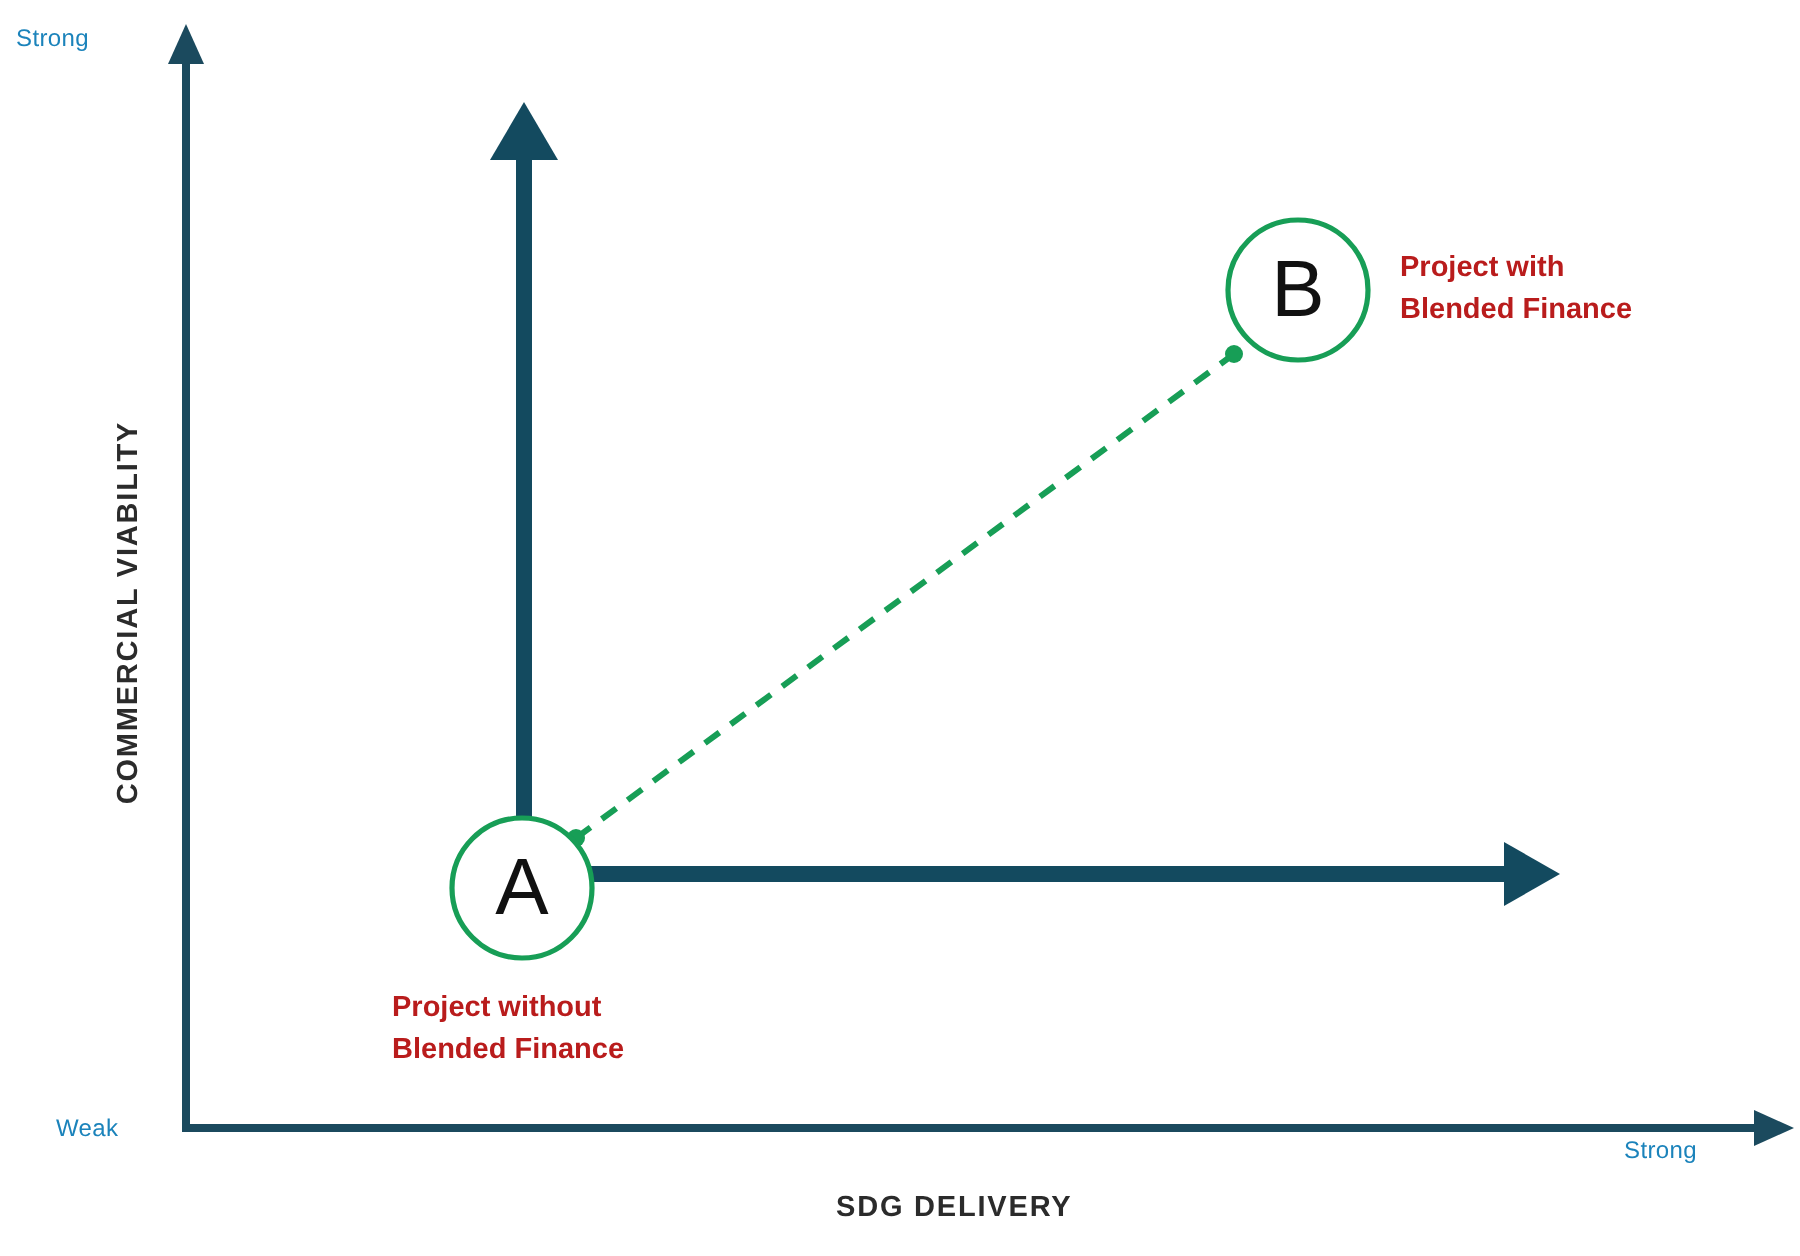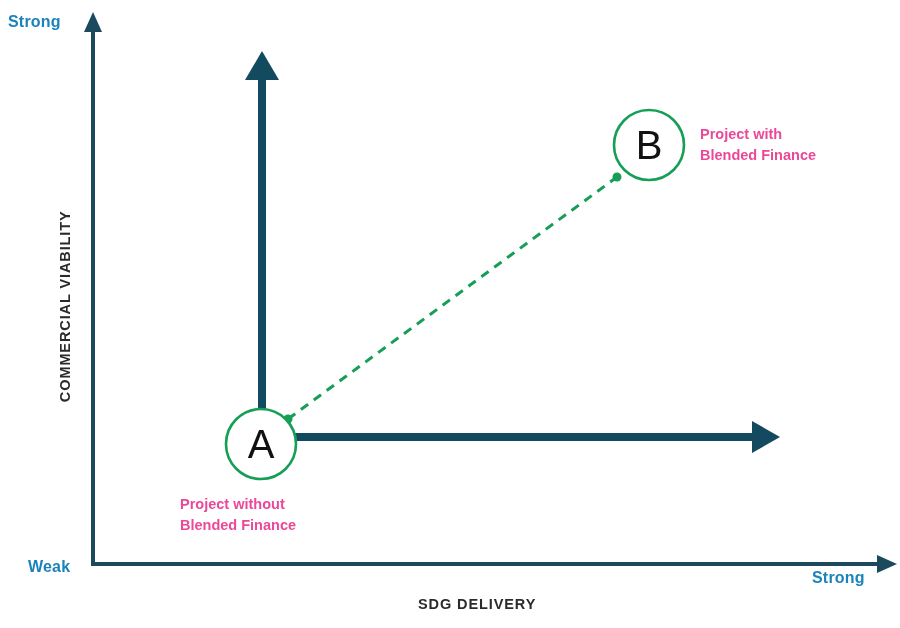--- a/index.html
+++ b/index.html
@@ -24,22 +24,22 @@
     width: 900px;
     height: 628px;
   }
   .txt {
     position: absolute;
     white-space: pre;
     line-height: 1.28;
   }
   
   .axis-end {
-    font-size: 16px;
-    font-weight: bold;
+    font-size: 12px;
+    font-weight: normal;
     color: #1b83bb;
     letter-spacing: 0.2px;
   }
   #label-strong-top   { left: 8px;  top: 12px; }
   #label-weak         { left: 28px; top: 557px; text-align: center; }
   #label-strong-right { left: 812px; top: 568px; }
 
   
   .axis-title {
     font-size: 14.5px;
@@ -74,29 +74,29 @@
   #annotation-right {
     left: 514px;
     top: 355px;
     width: 270px;
   }
 
   
   .project-label {
     font-size: 14.5px;
     font-weight: bold;
-    color: #ec4899;
+    color: #b91c1c;
     line-height: 1.42;
   }
   #label-project-b {
     left: 700px;
     top: 124px;
   }
   #label-project-a {
-    left: 180px;
+    left: 196px;
     top: 494px;
   }
 
   
   .node-letter {
     position: absolute;
     font-size: 40px;
     color: #111111;
     font-family: "Liberation Sans", sans-serif;
     width: 72px;

